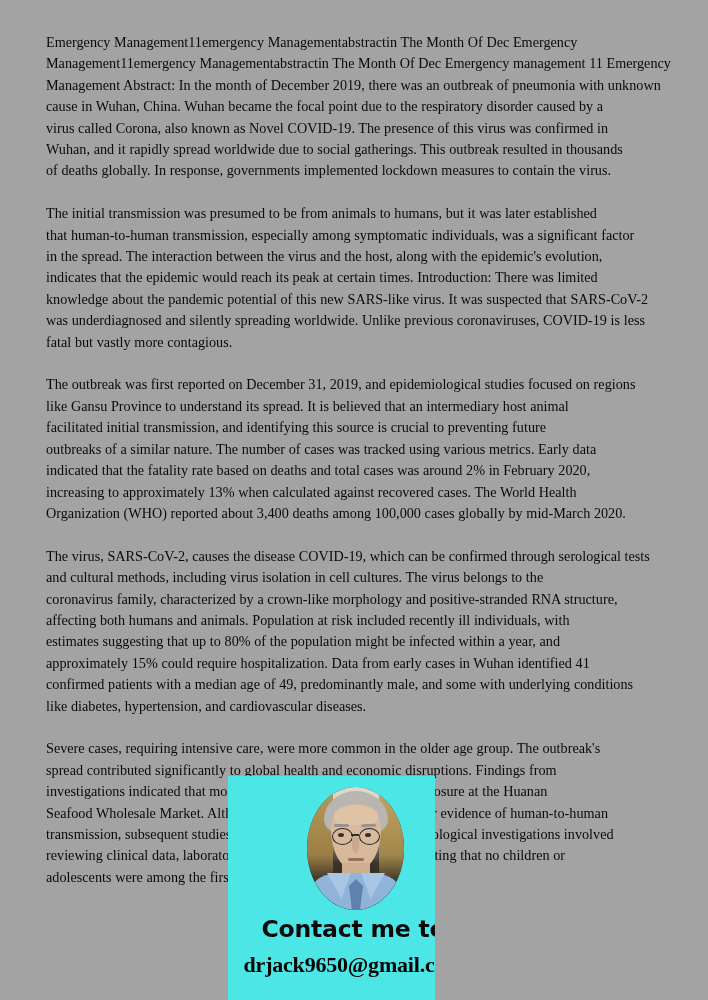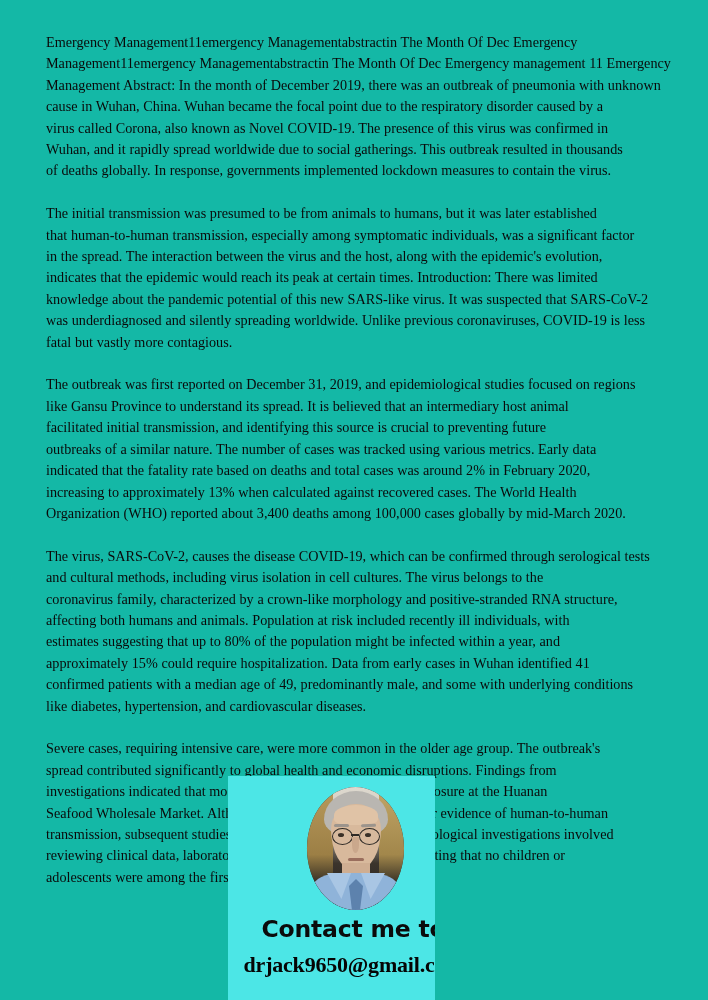--- a/index.html
+++ b/index.html
@@ -14,21 +14,21 @@
     overflow: hidden;
     font-family: "Liberation Serif", "DejaVu Serif", serif;
   }
 
   #page {
     position: absolute;
     left: 0;
     top: 0;
     width: 708px;
     height: 1000px;
-    background: #14b8a6;
+    background: #a3a3a3;
   }
 
   #doc-body {
     position: absolute;
     left: 46px;
     top: 32px;
     width: 634px;
   }
 
   .para {

